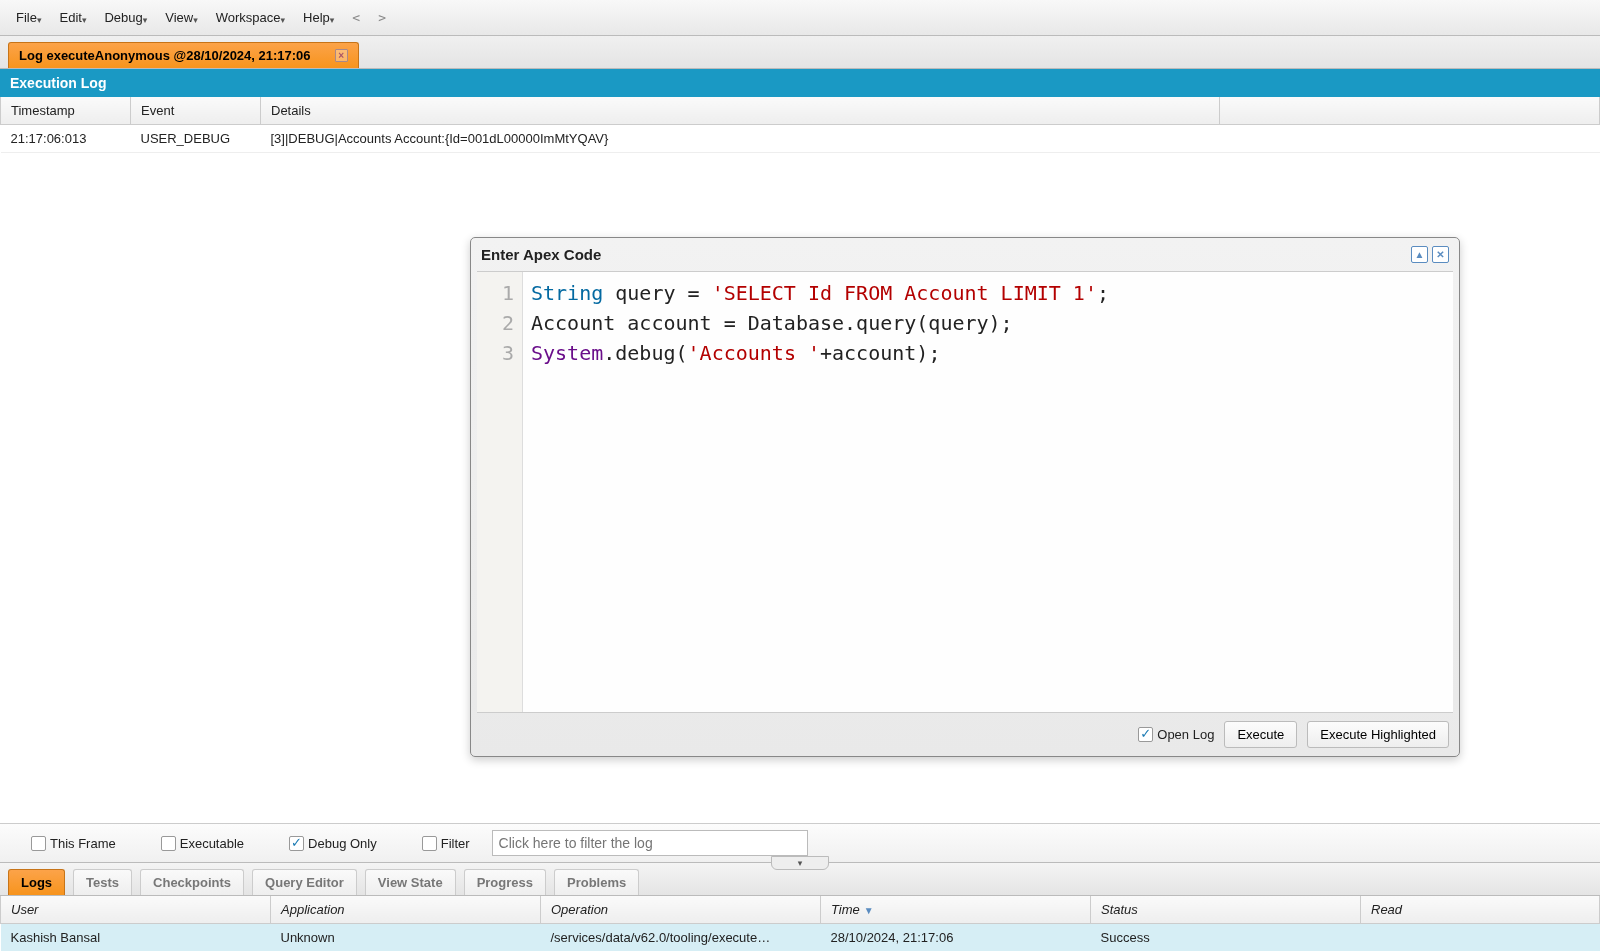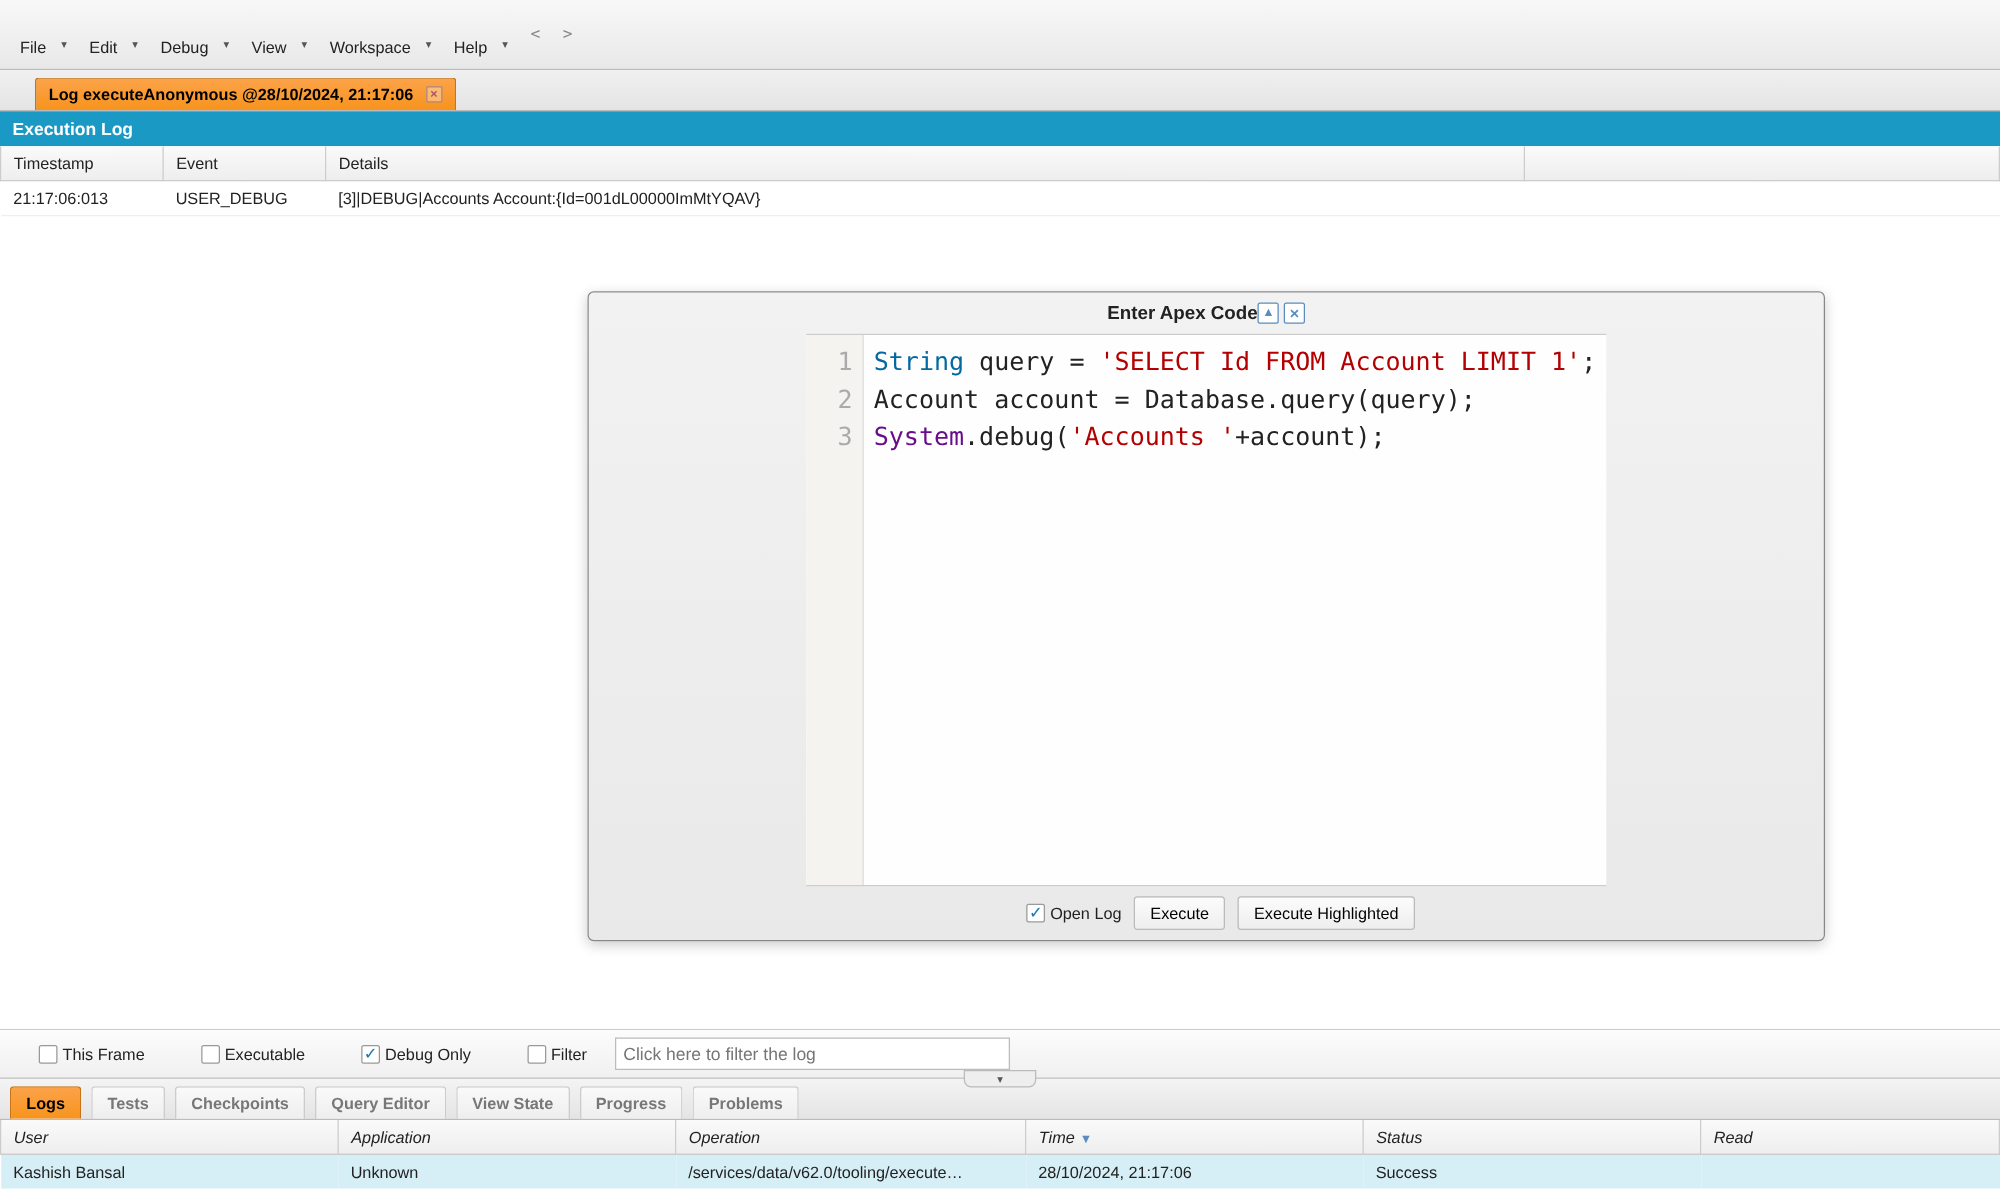--- a/index.html
+++ b/index.html
@@ -17,25 +17,24 @@
   background: linear-gradient(#f8f8f8, #e8e8e8);
   border-bottom: 1px solid #bbb;
   padding: 6px 8px;
   display: flex;
   align-items: center;
   gap: 2px;
 }
 .menu-item {
   padding: 4px 8px;
   display: flex;
-  align-items: flex-start;
-  gap: 12px;
+  align-items: flex-end;
+  gap: 0;
   cursor: default;
   border-radius: 3px;
-  margin-top: 20px;
 }
 .dropdown-caret {
   font-size: 9px;
   color: #555;
 }
 .nav-arrow { padding: 4px 8px; color: #888; font-family: monospace; }
 .tab-bar {
   background: linear-gradient(#f0f0f0, #e4e4e4);
   border-bottom: 1px solid #bbb;
   padding: 6px 8px 0 8px;
@@ -46,22 +45,21 @@
   background: linear-gradient(#fca349, #f7941d);
   border: 1px solid #c77418;
   border-bottom: none;
   border-radius: 3px 3px 0 0;
   padding: 5px 10px;
   font-weight: bold;
   font-size: 13px;
   color: #000;
   display: flex;
   align-items: center;
-  gap: 10px;
-  margin-left: 20px;
+  gap: 24px;
 }
 .tab-close {
   width: 13px; height: 13px;
   border: 1px solid #a88;
   color: #a56;
   font-size: 10px;
   line-height: 11px;
   text-align: center;
   border-radius: 1px;
   background: rgba(255,255,255,0.3);
@@ -100,30 +98,29 @@
 .log-body table { table-layout: fixed; padding-left: 28px; }
 .col-ts { width: 130px; }
 .col-ev { width: 130px; }
 .col-det { width: auto; }
 .log-thead-extra { width: 380px; }
 
 
 .dialog {
   position: absolute;
   left: 470px;
-  top: 116px;
+  top: 140px;
   width: 990px;
   height: 520px;
   border: 1px solid #888;
   border-radius: 5px;
   background: linear-gradient(#f2f2f2, #e9e9e9);
   box-shadow: 0 3px 10px rgba(0,0,0,0.2);
   display: flex;
   flex-direction: column;
-  align-items: center;
 }
 .dialog-head {
   padding: 8px 10px;
   font-weight: bold;
   font-size: 15px;
   display: flex;
   align-items: center;
 }
 .dialog-controls { margin-left: auto; display: flex; gap: 4px; }
 .dctrl {

